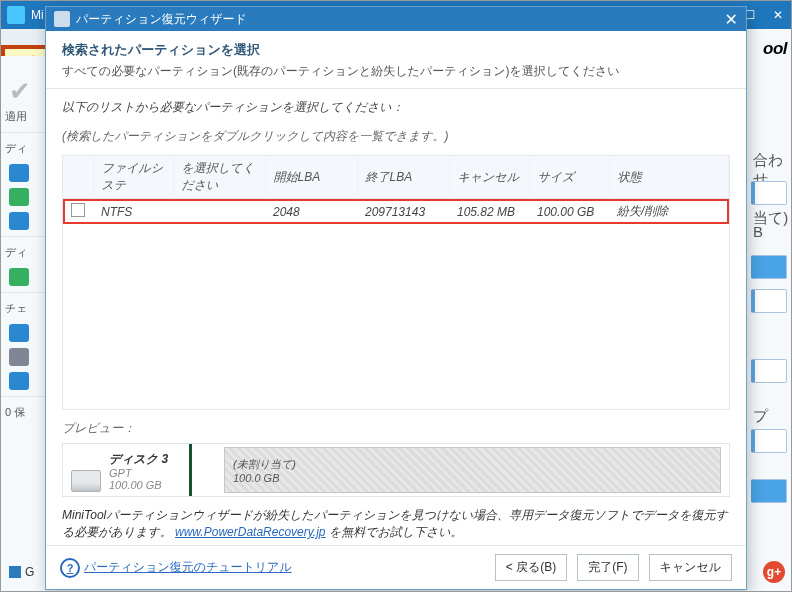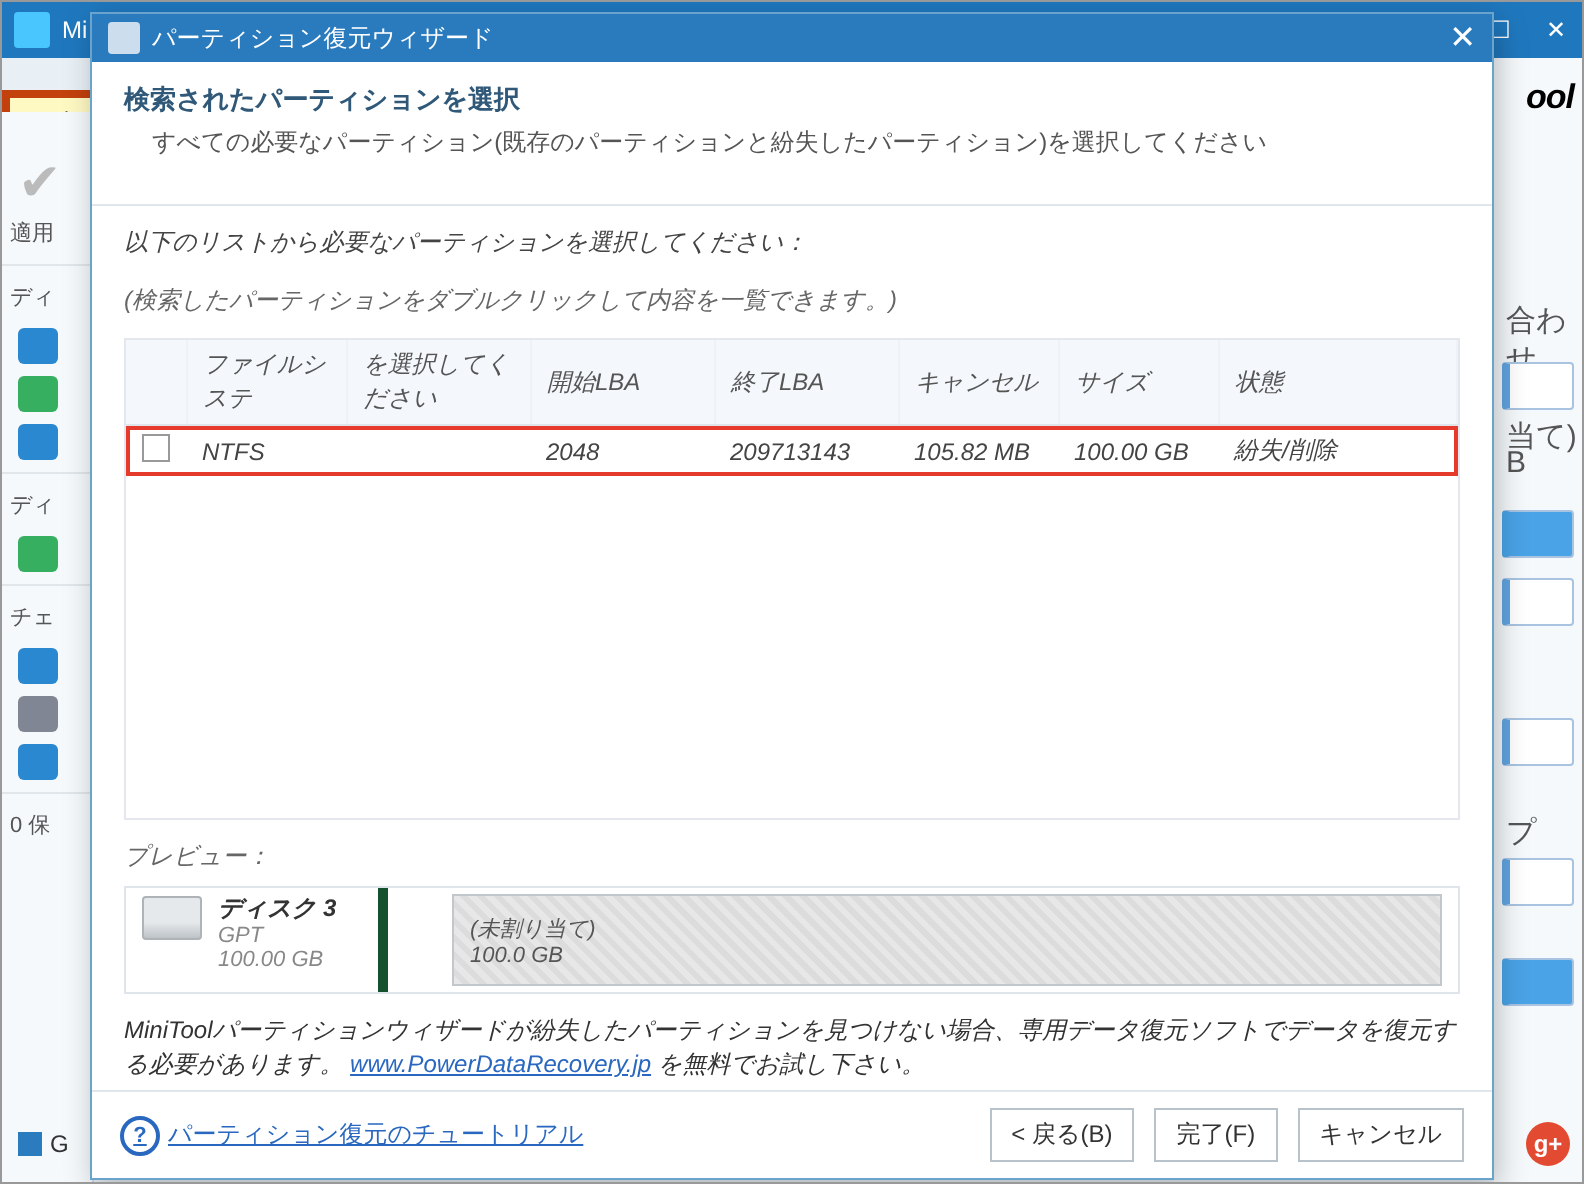--- a/index.html
+++ b/index.html
@@ -136,31 +136,31 @@
     gap: 6px;
   }
   .wiz-titlebar .icon {
     width:16px; height:16px; background:#cde; border-radius:2px;
   }
   .wiz-titlebar .close {
     margin-left:auto;
     font-size:16px; cursor:pointer;
   }
   .wiz-header {
-    padding: 10px 16px 22px 16px;
+    padding: 10px 16px 8px 16px;
     border-bottom: 1px solid #e0e6ea;
   }
   .wiz-header .h-title {
     font-weight: bold;
     color:#305878;
     font-size:13px;
   }
   .wiz-header .h-sub {
     margin-top: 4px;
-    margin-left: 14px;
+    margin-left: 0;
     color:#555;
     font-size:12px;
   }
   .wiz-body {
     flex:1;
     padding: 10px 16px 4px 16px;
     display:flex;
     flex-direction:column;
     overflow:hidden;
     font-style:italic;
@@ -211,23 +211,23 @@
   }
   .preview {
     margin-top:6px;
     border:1px solid #dfe5eb;
     height:52px;
     display:flex;
     align-items:stretch;
   }
   .preview .disk {
     width:110px;
-    border-right:5px solid #14532d;
-    display:flex;
-    align-items:flex-start;
+    border-right:3px solid #14532d;
+    display:flex;
+    align-items:flex-end;
     gap:8px;
     padding:4px 8px;
   }
   .preview .disk .hdd {
     width:28px; height:20px;
     background: linear-gradient(180deg,#e6e9ec 60%,#bdc3c7 100%);
     border:1px solid #aeb3b8;
     border-radius:2px;
   }
   .preview .disk .dinfo {

